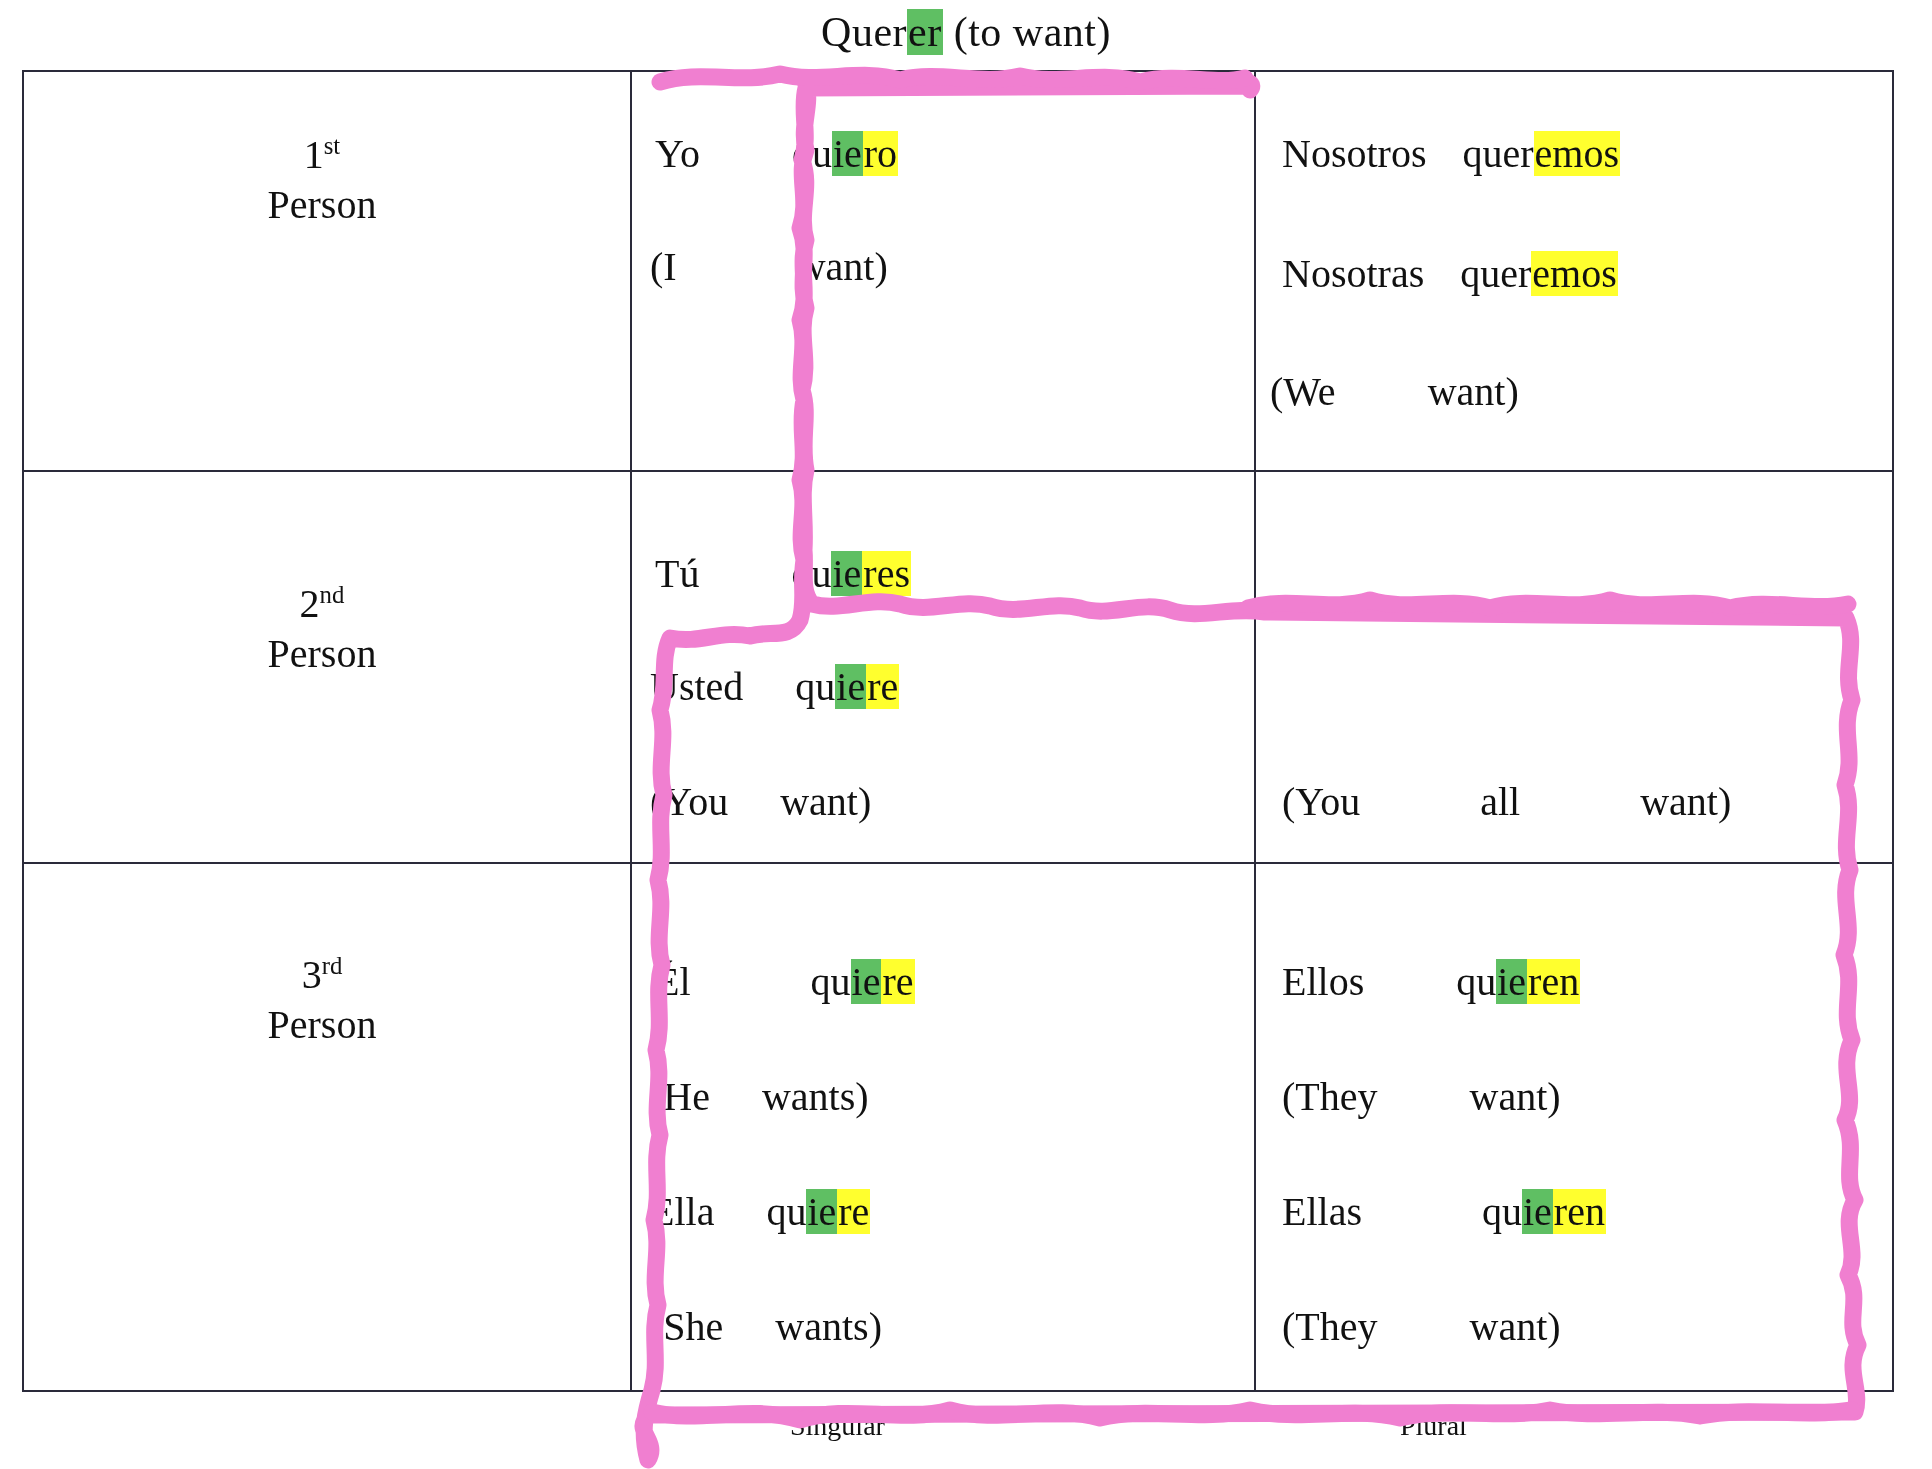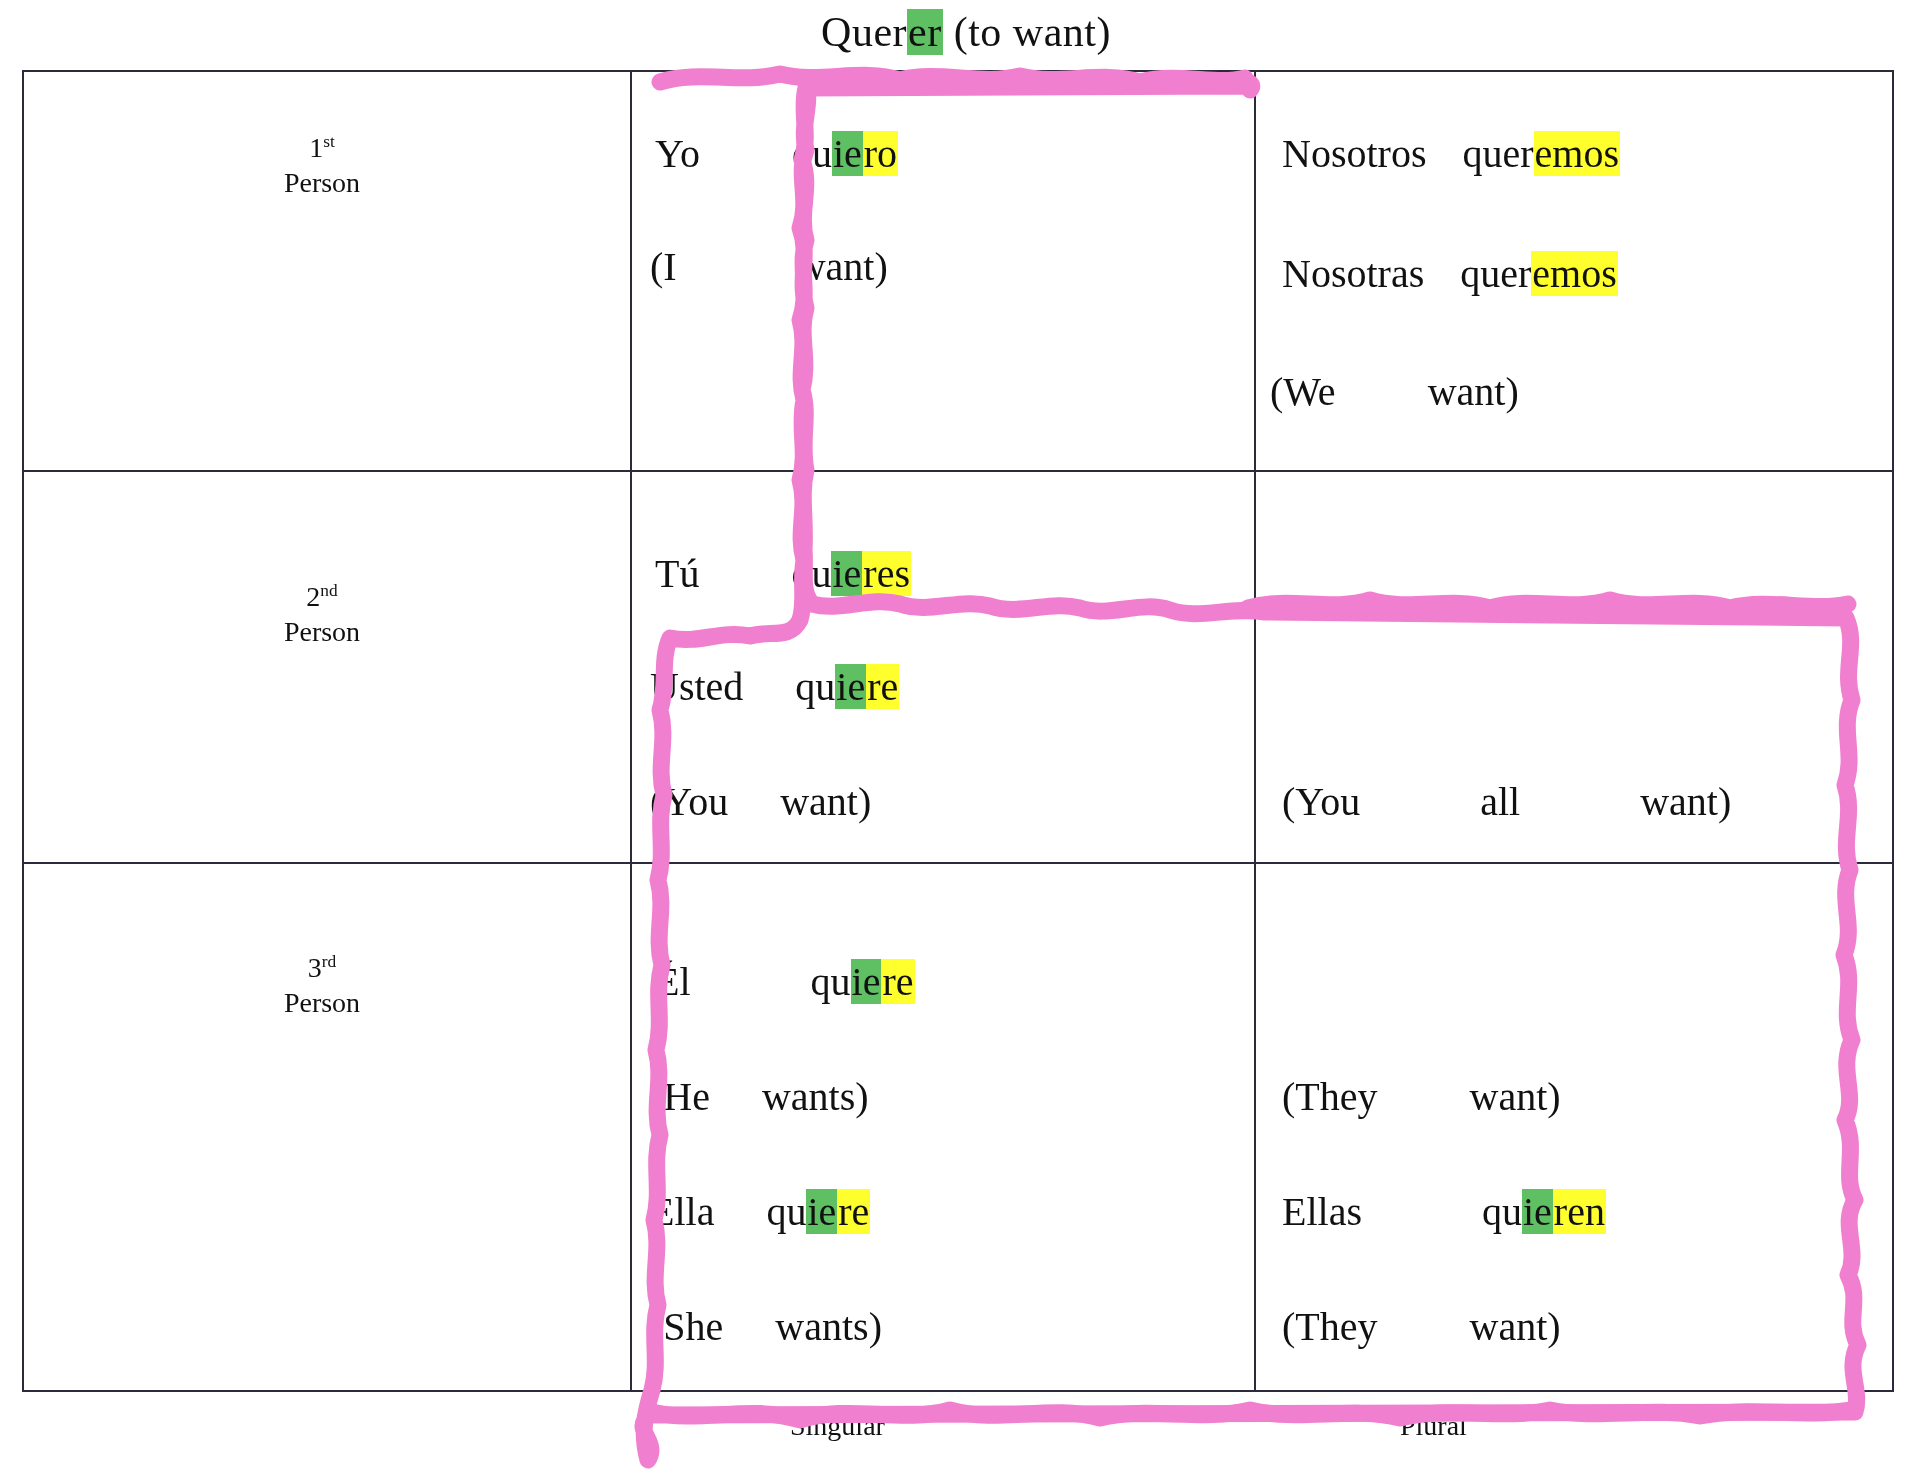--- a/index.html
+++ b/index.html
@@ -61,21 +61,21 @@
   
   .cell {
     position: absolute;
     font-size: 40px;
     line-height: 1.15;
     white-space: nowrap;
   }
   .person-label {
     text-align: center;
     width: 600px;
-    font-size: 28px;
+    font-size: 40px;
     line-height: 1.25;
   }
   .person-label sup {
     font-size: 0.62em;
     vertical-align: super;
   }
 
   .row-line {
     position: absolute;
     font-size: 40px;
@@ -185,20 +185,23 @@
   <div class="row-line" style="left:650px; top:1073px;">
     <span>(He</span><span class="sp1"></span><span>wants)</span>
   </div>
   <div class="row-line" style="left:650px; top:1188px;">
     <span>Ella</span><span class="sp1"></span><span><span>qu</span><span class="hl-green">ie</span><span class="hl-yellow">re</span></span>
   </div>
   <div class="row-line" style="left:650px; top:1303px;">
     <span>(She</span><span class="sp1"></span><span>wants)</span>
   </div>
 
+  <div class="row-line" style="left:1282px; top:958px;">
+    <span>Ellos</span><span class="sp2"></span><span><span>qu</span><span class="hl-green">ie</span><span class="hl-yellow">ren</span></span>
+  </div>
   <div class="row-line" style="left:1282px; top:1073px;">
     <span>(They</span><span class="sp2"></span><span>want)</span>
   </div>
   <div class="row-line" style="left:1282px; top:1188px;">
     <span>Ellas</span><span class="sp3"></span><span><span>qu</span><span class="hl-green">ie</span><span class="hl-yellow">ren</span></span>
   </div>
   <div class="row-line" style="left:1282px; top:1303px;">
     <span>(They</span><span class="sp2"></span><span>want)</span>
   </div>
 

